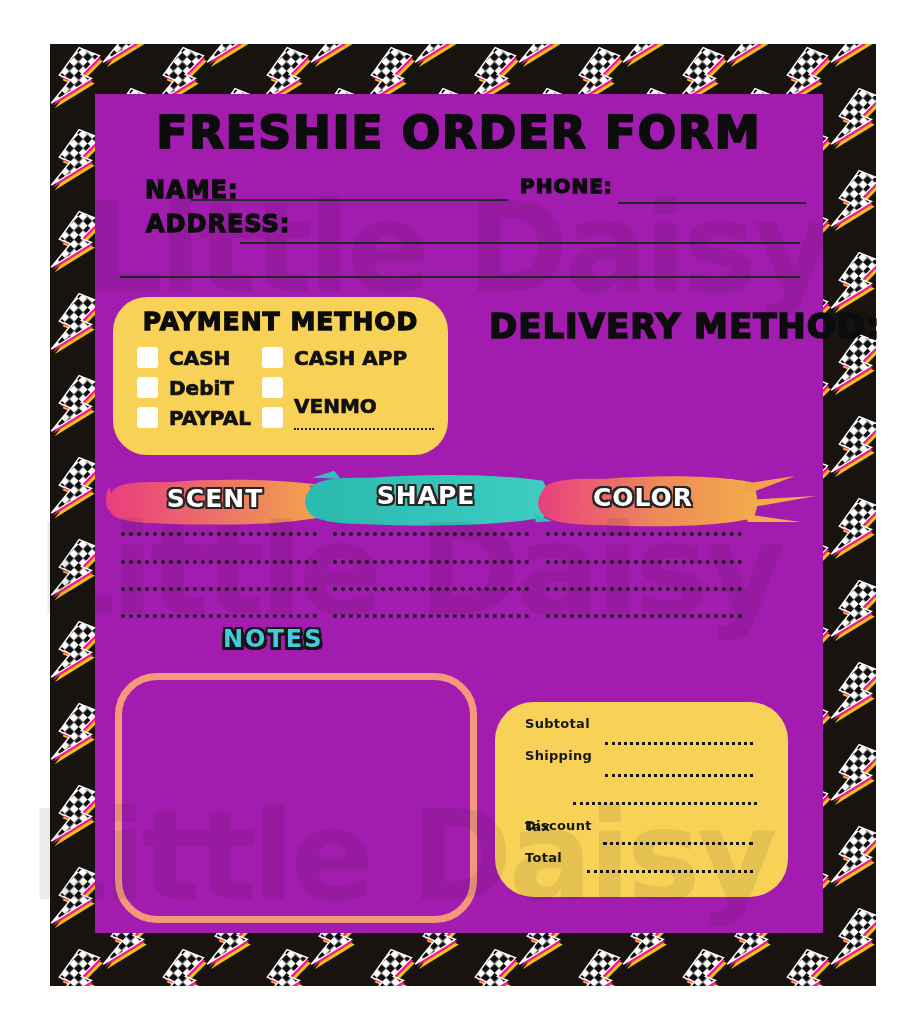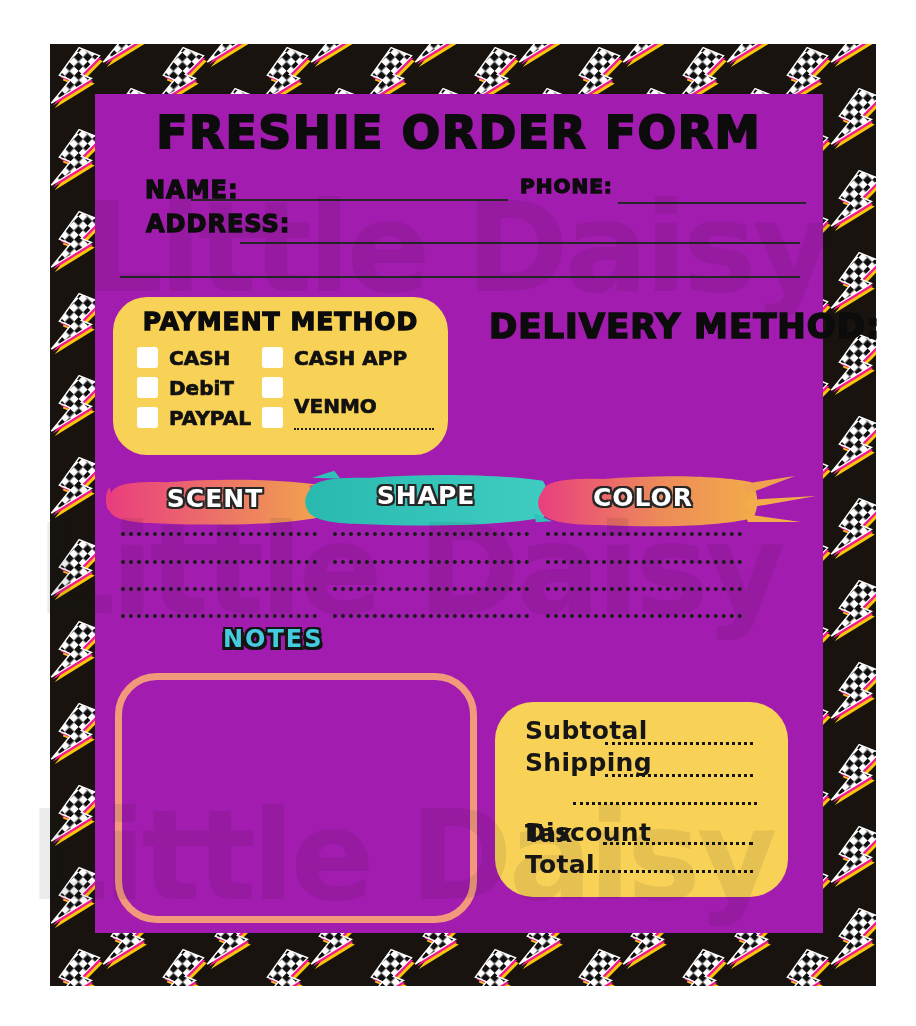--- a/index.html
+++ b/index.html
@@ -47,21 +47,21 @@
   }
   .checkbox {
     position: absolute; width: 21px; height: 21px;
     background: #ffffff; border-radius: 3px;
   }
   .opt-label {
     position: absolute; font-weight: bold; font-size: 20px; color: #111;
     -webkit-text-stroke: 0.7px #111; white-space: nowrap;
   }
   .t-label {
-    position: absolute; font-size: 25px; font-weight: bold; color: #161616;
+    position: absolute; font-size: 13px; font-weight: bold; color: #161616;
     letter-spacing: 0.3px; white-space: nowrap;
   }
   
   .banner { position: absolute; }
   .banner svg { position: absolute; left: 0; top: 0; }
   .banner-label {
     position: absolute; width: 100%; text-align: center; top: 13px;
     font-size: 25px; letter-spacing: 1px;
   }
   

